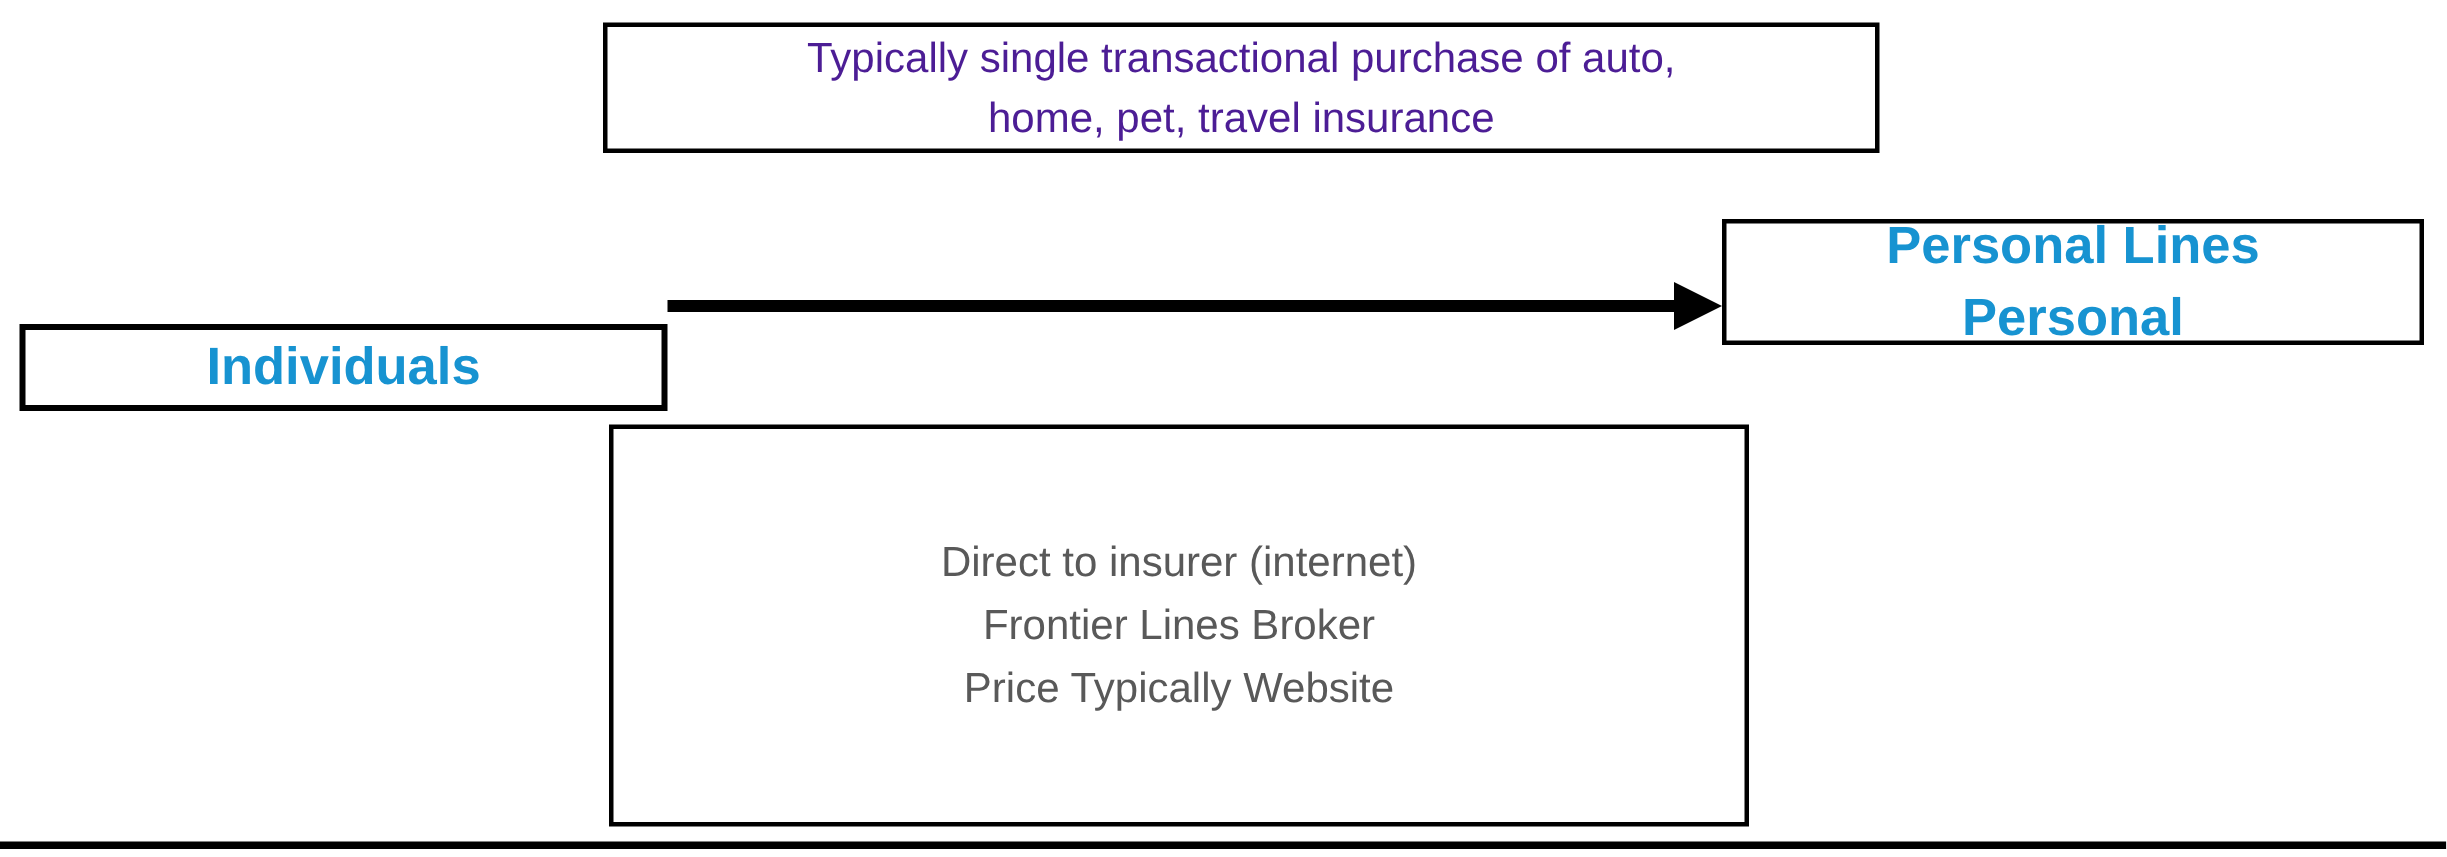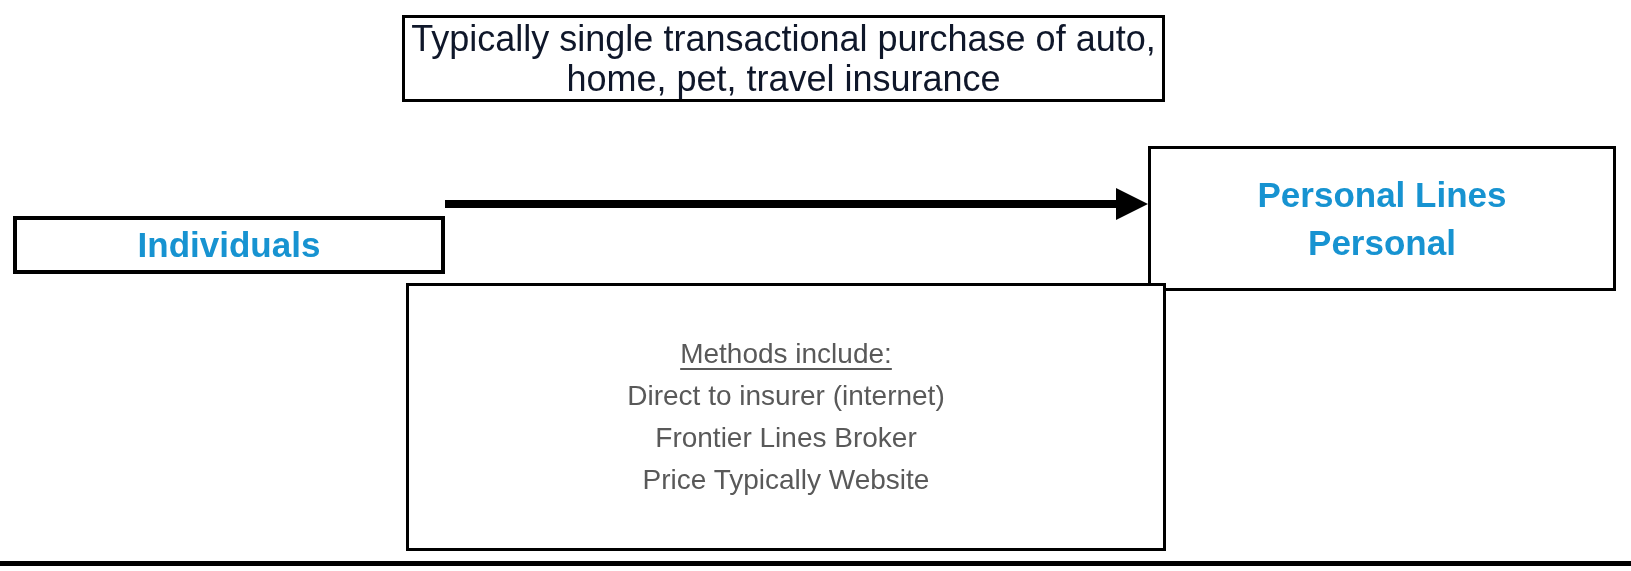--- a/index.html
+++ b/index.html
@@ -25,24 +25,24 @@
     display: flex;
     flex-direction: column;
     align-items: center;
     justify-content: center;
     text-align: center;
   }
 
   .top-note {
     left: 402px;
     top: 15px;
-    width: 763px;
+    width: 851px;
     height: 87px;
-    color: #0f172a;
-    font-size: 36px;
+    color: #4c1d95;
+    font-size: 28px;
     line-height: 40px;
   }
 
   .individuals-box {
     left: 13px;
     top: 176px;
     width: 432px;
     height: 58px;
     border-width: 4px;
     margin-top: 40px;
@@ -51,21 +51,21 @@
     color: #1793D1;
     font-weight: bold;
     font-size: 35px;
     line-height: 44px;
   }
 
   .insurer-box {
     left: 1148px;
     top: 146px;
     width: 468px;
-    height: 145px;
+    height: 84px;
   }
   .insurer-box .entity-label { line-height: 48px; }
 
   .methods-note {
     left: 406px;
     top: 283px;
     width: 760px;
     height: 268px;
     color: #595959;
     font-size: 28px;
@@ -126,21 +126,20 @@
   <div class="arrow-head"></div>
 
   <div class="box insurer-box">
     <div class="entity-label">
         <div>Personal Lines</div>
         <div>Personal</div>
       </div>
   </div>
 
   <div class="box methods-note">
-    <div class="methods-heading">Methods include:</div>
     <div>
         <div>Direct to insurer (internet)</div>
         <div>Frontier Lines Broker</div>
         <div>Price Typically Website</div>
       </div>
   </div>
 
   <div class="bottom-rule"></div>
 
 </div>

